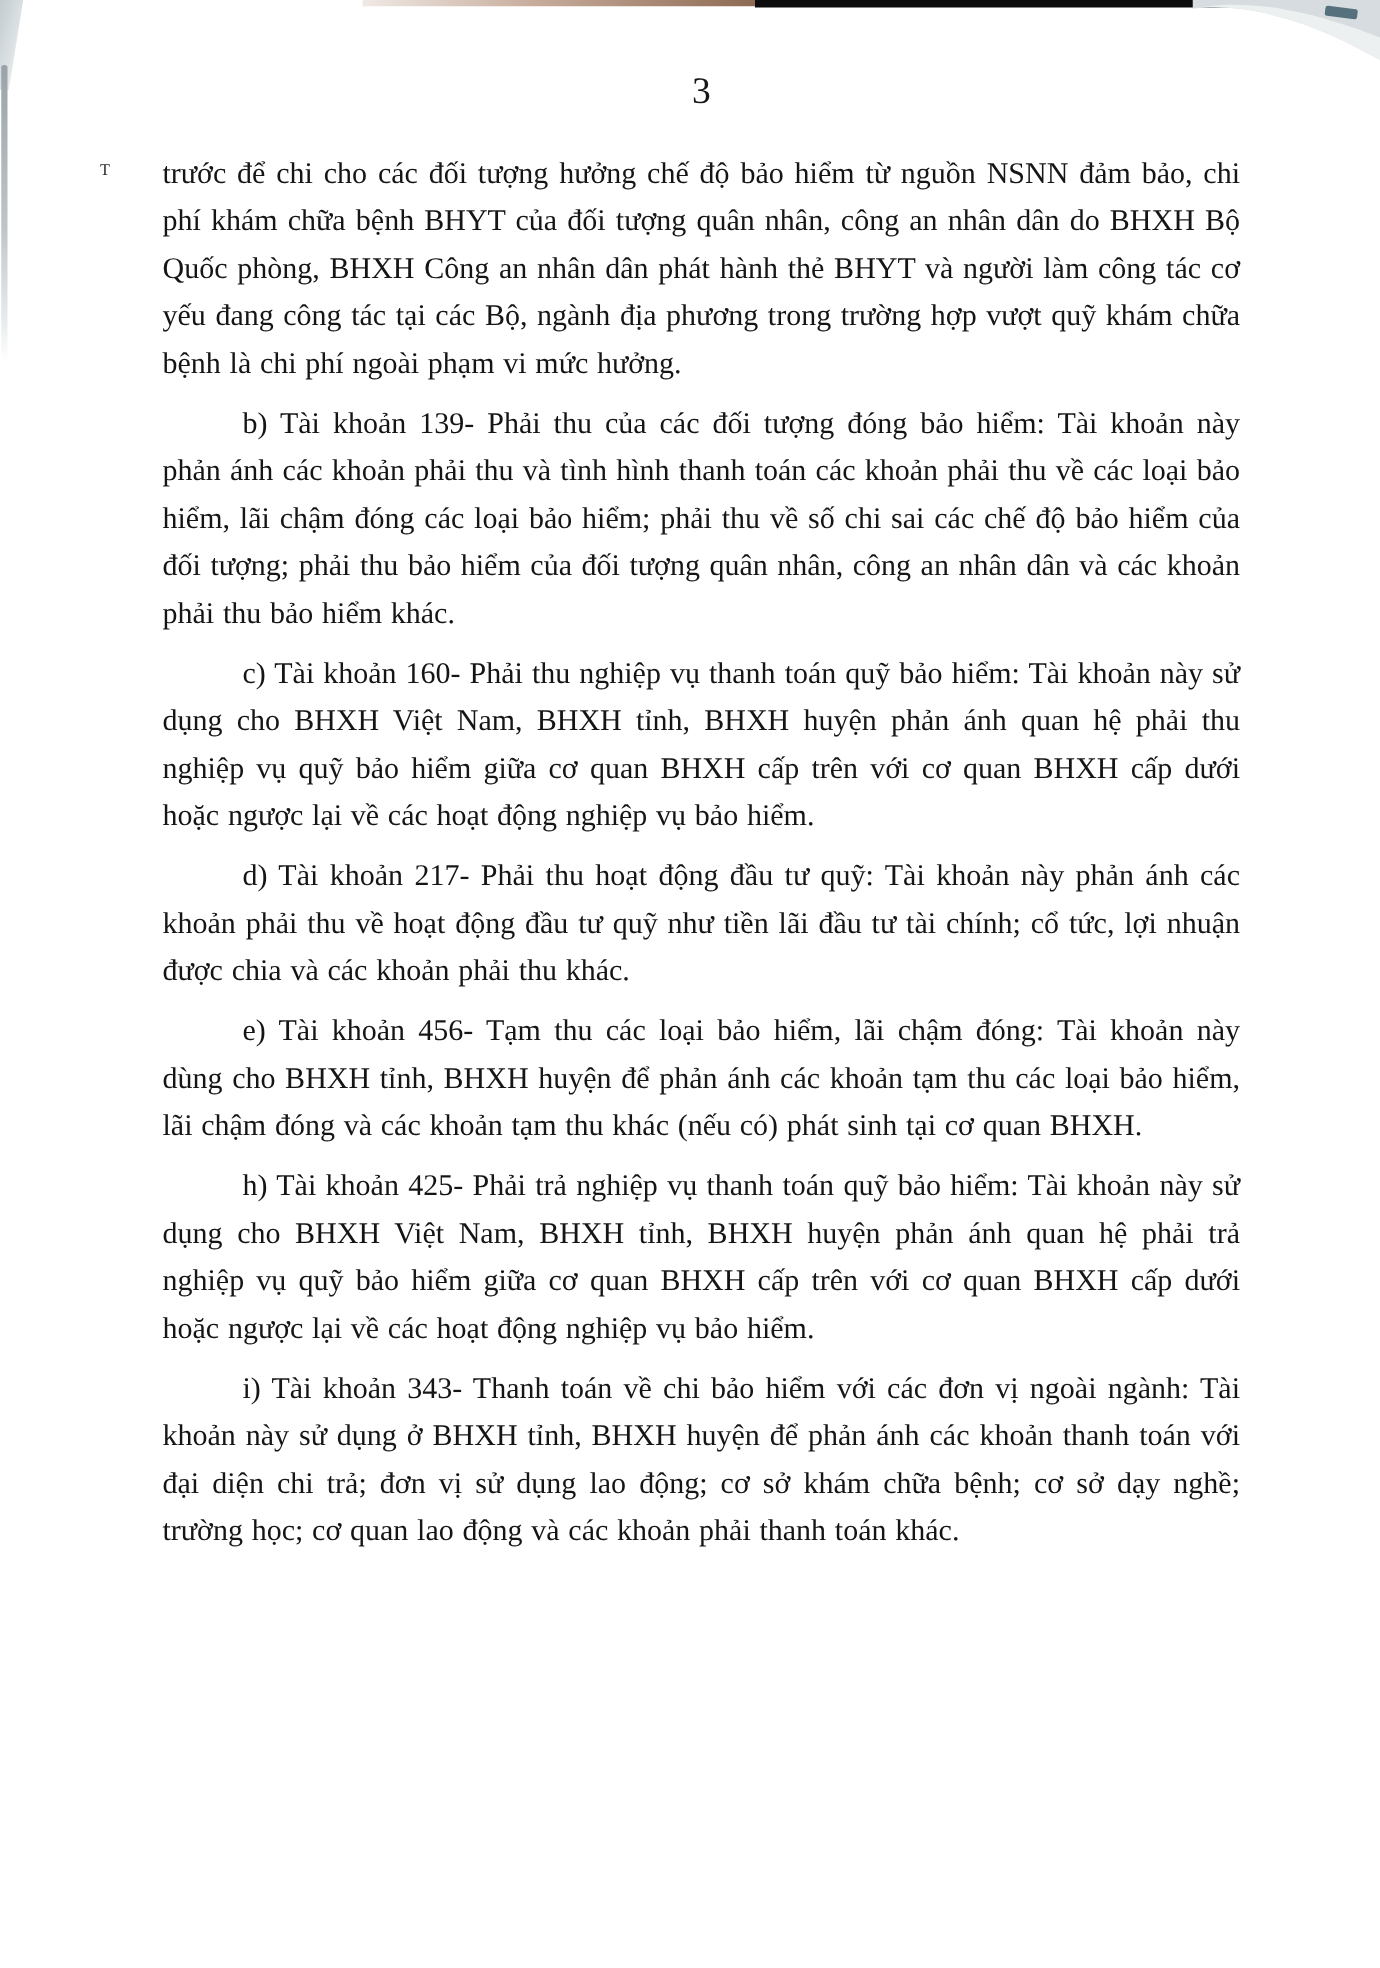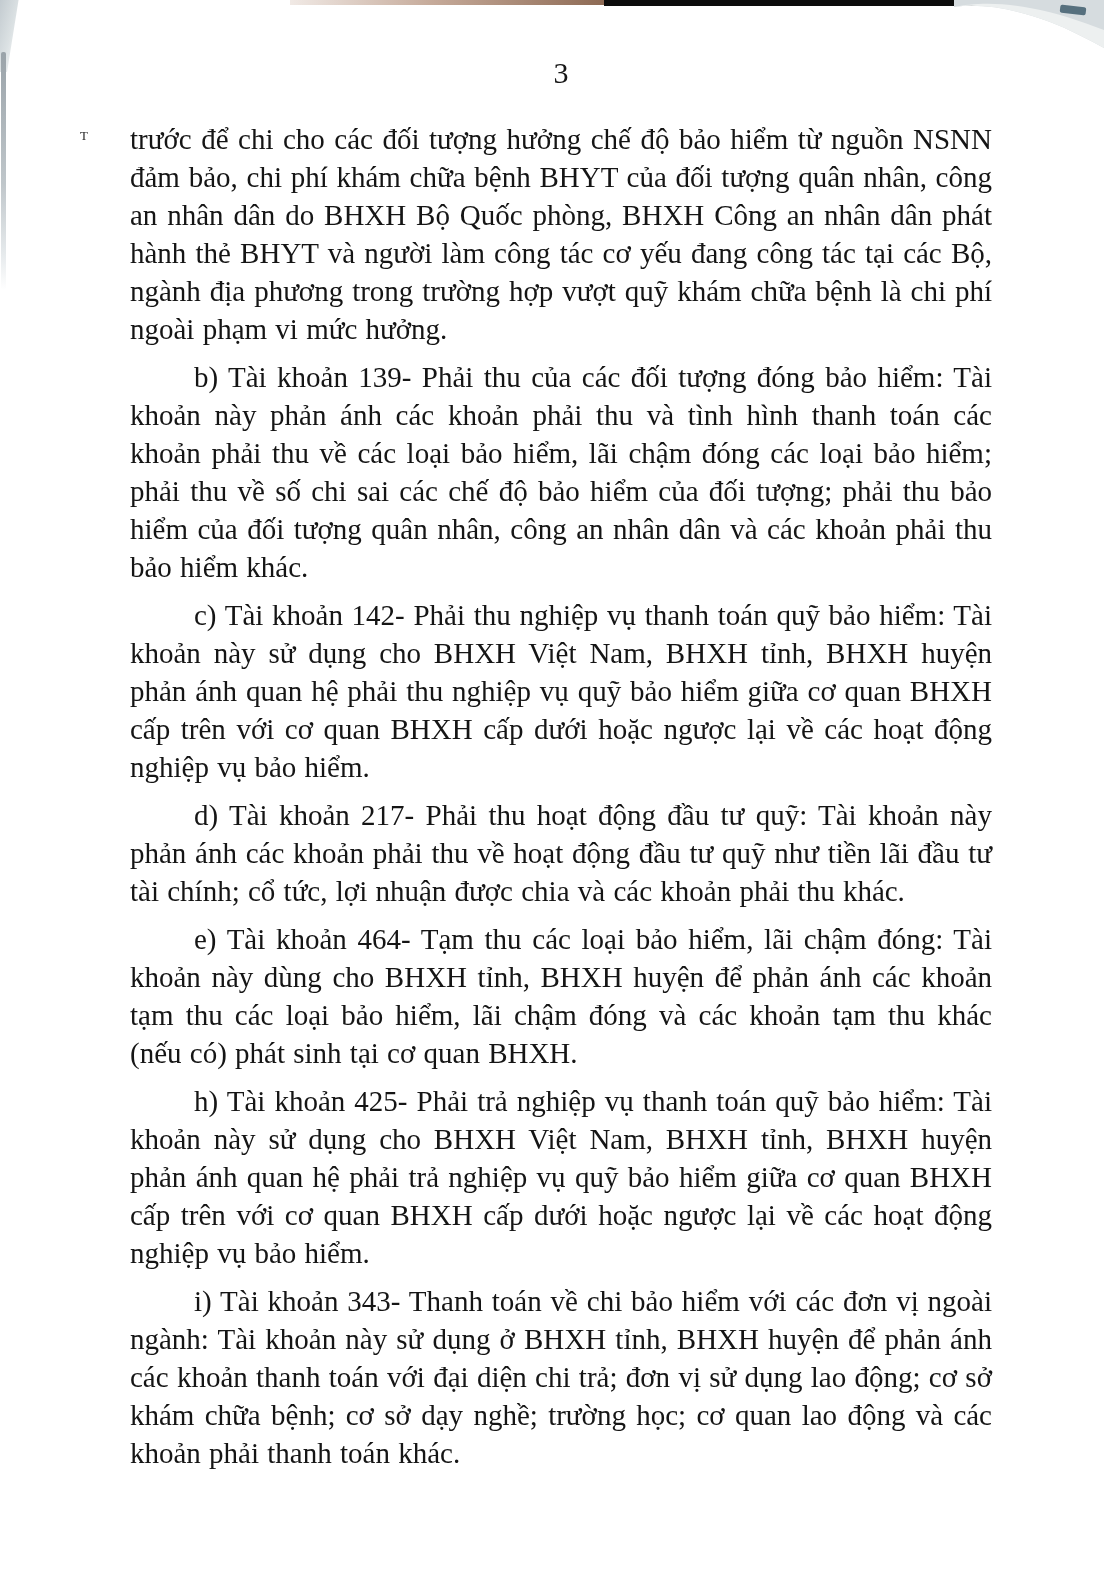--- a/index.html
+++ b/index.html
@@ -51,21 +51,21 @@
     width: 1104px;
   }
   .page-number {
     text-align: center;
     font-size: 30px;
     line-height: 34px;
     margin: 0 0 30px 0;
     color: #171717;
   }
   .para {
-    font-size: 29px;
+    font-size: 24px;
     line-height: 38px;
     text-align: justify;
     text-indent: 64px;
     margin: 0 0 10px 0;
     word-spacing: 1px;
   }
   .para.continuation { text-indent: 0; }
 </style>
 </head>
 <body>
@@ -81,18 +81,18 @@
 </div>
 <div class="artifact left-edge-wedge"></div>
 <div class="artifact left-edge-line"></div>
 <span class="stray-mark">T</span>
 
 <div class="page">
   <div class="page-number">3</div>
 
   <p class="para continuation">trước để chi cho các đối tượng hưởng chế độ bảo hiểm từ nguồn NSNN đảm bảo, chi phí khám chữa bệnh BHYT của đối tượng quân nhân, công an nhân dân do BHXH Bộ Quốc phòng, BHXH Công an nhân dân phát hành thẻ BHYT và người làm công tác cơ yếu đang công tác tại các Bộ, ngành địa phương trong trường hợp vượt quỹ khám chữa bệnh là chi phí ngoài phạm vi mức hưởng.</p>
   <p class="para">b) Tài khoản 139- Phải thu của các đối tượng đóng bảo hiểm: Tài khoản này phản ánh các khoản phải thu và tình hình thanh toán các khoản phải thu về các loại bảo hiểm, lãi chậm đóng các loại bảo hiểm; phải thu về số chi sai các chế độ bảo hiểm của đối tượng; phải thu bảo hiểm của đối tượng quân nhân, công an nhân dân và các khoản phải thu bảo hiểm khác.</p>
-  <p class="para">c) Tài khoản 142- Phải thu nghiệp vụ thanh toán quỹ bảo hiểm: Tài khoản này sử dụng cho BHXH Việt Nam, BHXH tỉnh, BHXH huyện phản ánh quan hệ phải thu nghiệp vụ quỹ bảo hiểm giữa cơ quan BHXH cấp trên với cơ quan BHXH cấp dưới hoặc ngược lại về các hoạt động nghiệp vụ bảo hiểm.</p>
+  <p class="para">c) Tài khoản 160- Phải thu nghiệp vụ thanh toán quỹ bảo hiểm: Tài khoản này sử dụng cho BHXH Việt Nam, BHXH tỉnh, BHXH huyện phản ánh quan hệ phải thu nghiệp vụ quỹ bảo hiểm giữa cơ quan BHXH cấp trên với cơ quan BHXH cấp dưới hoặc ngược lại về các hoạt động nghiệp vụ bảo hiểm.</p>
   <p class="para">d) Tài khoản 217- Phải thu hoạt động đầu tư quỹ: Tài khoản này phản ánh các khoản phải thu về hoạt động đầu tư quỹ như tiền lãi đầu tư tài chính; cổ tức, lợi nhuận được chia và các khoản phải thu khác.</p>
-  <p class="para">e) Tài khoản 464- Tạm thu các loại bảo hiểm, lãi chậm đóng: Tài khoản này dùng cho BHXH tỉnh, BHXH huyện để phản ánh các khoản tạm thu các loại bảo hiểm, lãi chậm đóng và các khoản tạm thu khác (nếu có) phát sinh tại cơ quan BHXH.</p>
+  <p class="para">e) Tài khoản 456- Tạm thu các loại bảo hiểm, lãi chậm đóng: Tài khoản này dùng cho BHXH tỉnh, BHXH huyện để phản ánh các khoản tạm thu các loại bảo hiểm, lãi chậm đóng và các khoản tạm thu khác (nếu có) phát sinh tại cơ quan BHXH.</p>
   <p class="para">h) Tài khoản 425- Phải trả nghiệp vụ thanh toán quỹ bảo hiểm: Tài khoản này sử dụng cho BHXH Việt Nam, BHXH tỉnh, BHXH huyện phản ánh quan hệ phải trả nghiệp vụ quỹ bảo hiểm giữa cơ quan BHXH cấp trên với cơ quan BHXH cấp dưới hoặc ngược lại về các hoạt động nghiệp vụ bảo hiểm.</p>
   <p class="para">i) Tài khoản 343- Thanh toán về chi bảo hiểm với các đơn vị ngoài ngành: Tài khoản này sử dụng ở BHXH tỉnh, BHXH huyện để phản ánh các khoản thanh toán với đại diện chi trả; đơn vị sử dụng lao động; cơ sở khám chữa bệnh; cơ sở dạy nghề; trường học; cơ quan lao động và các khoản phải thanh toán khác.</p>
 </div>
 
 </body></html>

